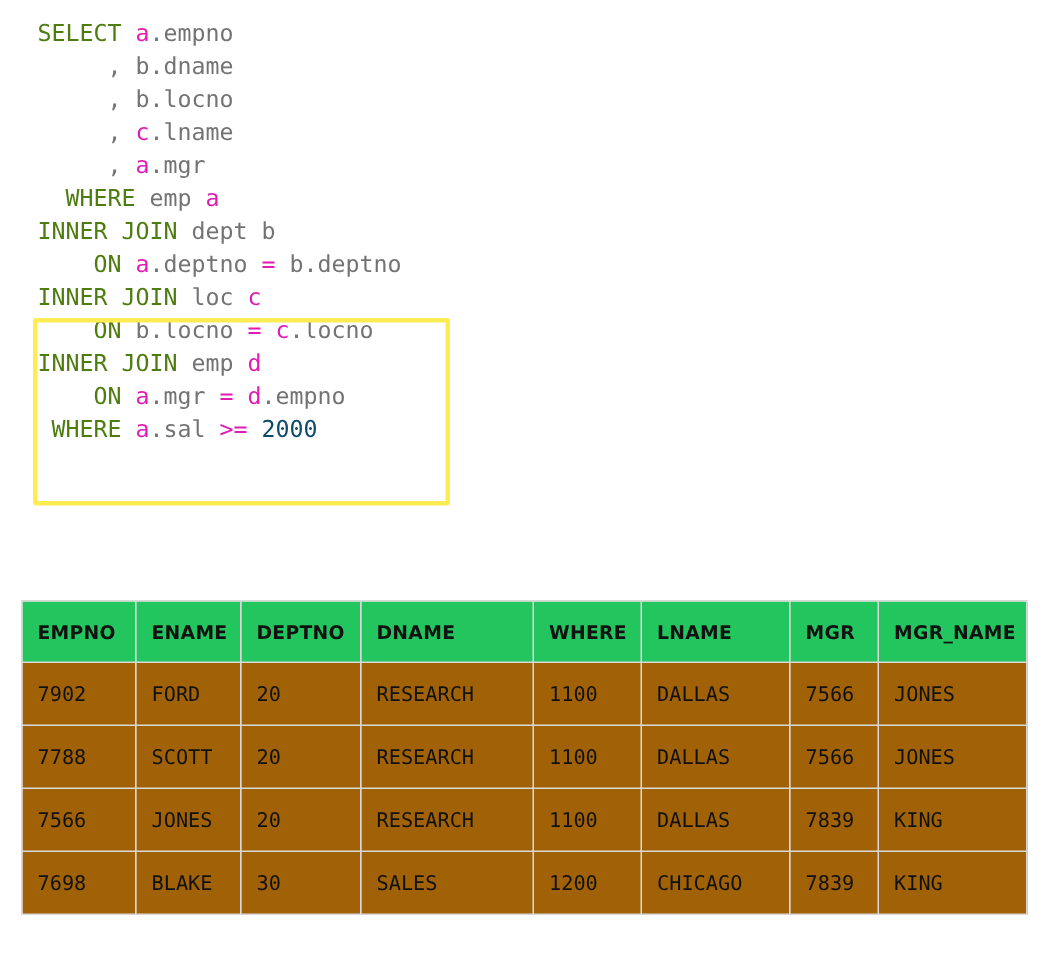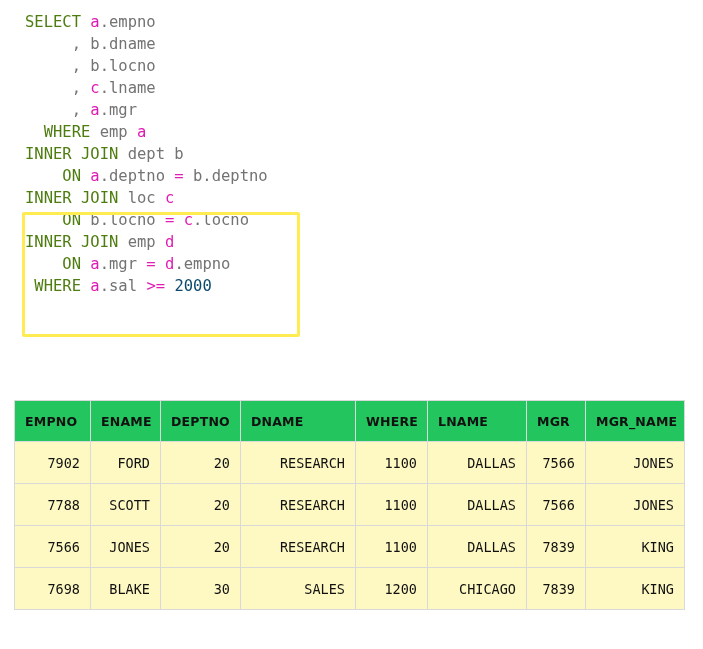--- a/index.html
+++ b/index.html
@@ -76,22 +76,22 @@
     background: #22c55e;
     font-family: "DejaVu Sans", sans-serif;
     font-weight: bold;
     font-size: 12.5px;
     text-align: left;
     letter-spacing: 0.2px;
     height: 40px;
   }
   table.result td {
     font-family: "DejaVu Sans Mono", monospace;
-    text-align: right;
-    background: #fef9c3;
+    text-align: left;
+    background: #a16207;
   }
   
   col.c0 { width: 76px; }
   col.c1 { width: 70px; }
   col.c2 { width: 80px; }
   col.c3 { width: 115px; }
   col.c4 { width: 72px; }
   col.c5 { width: 99px; }
   col.c6 { width: 59px; }
   col.c7 { width: 99px; }

